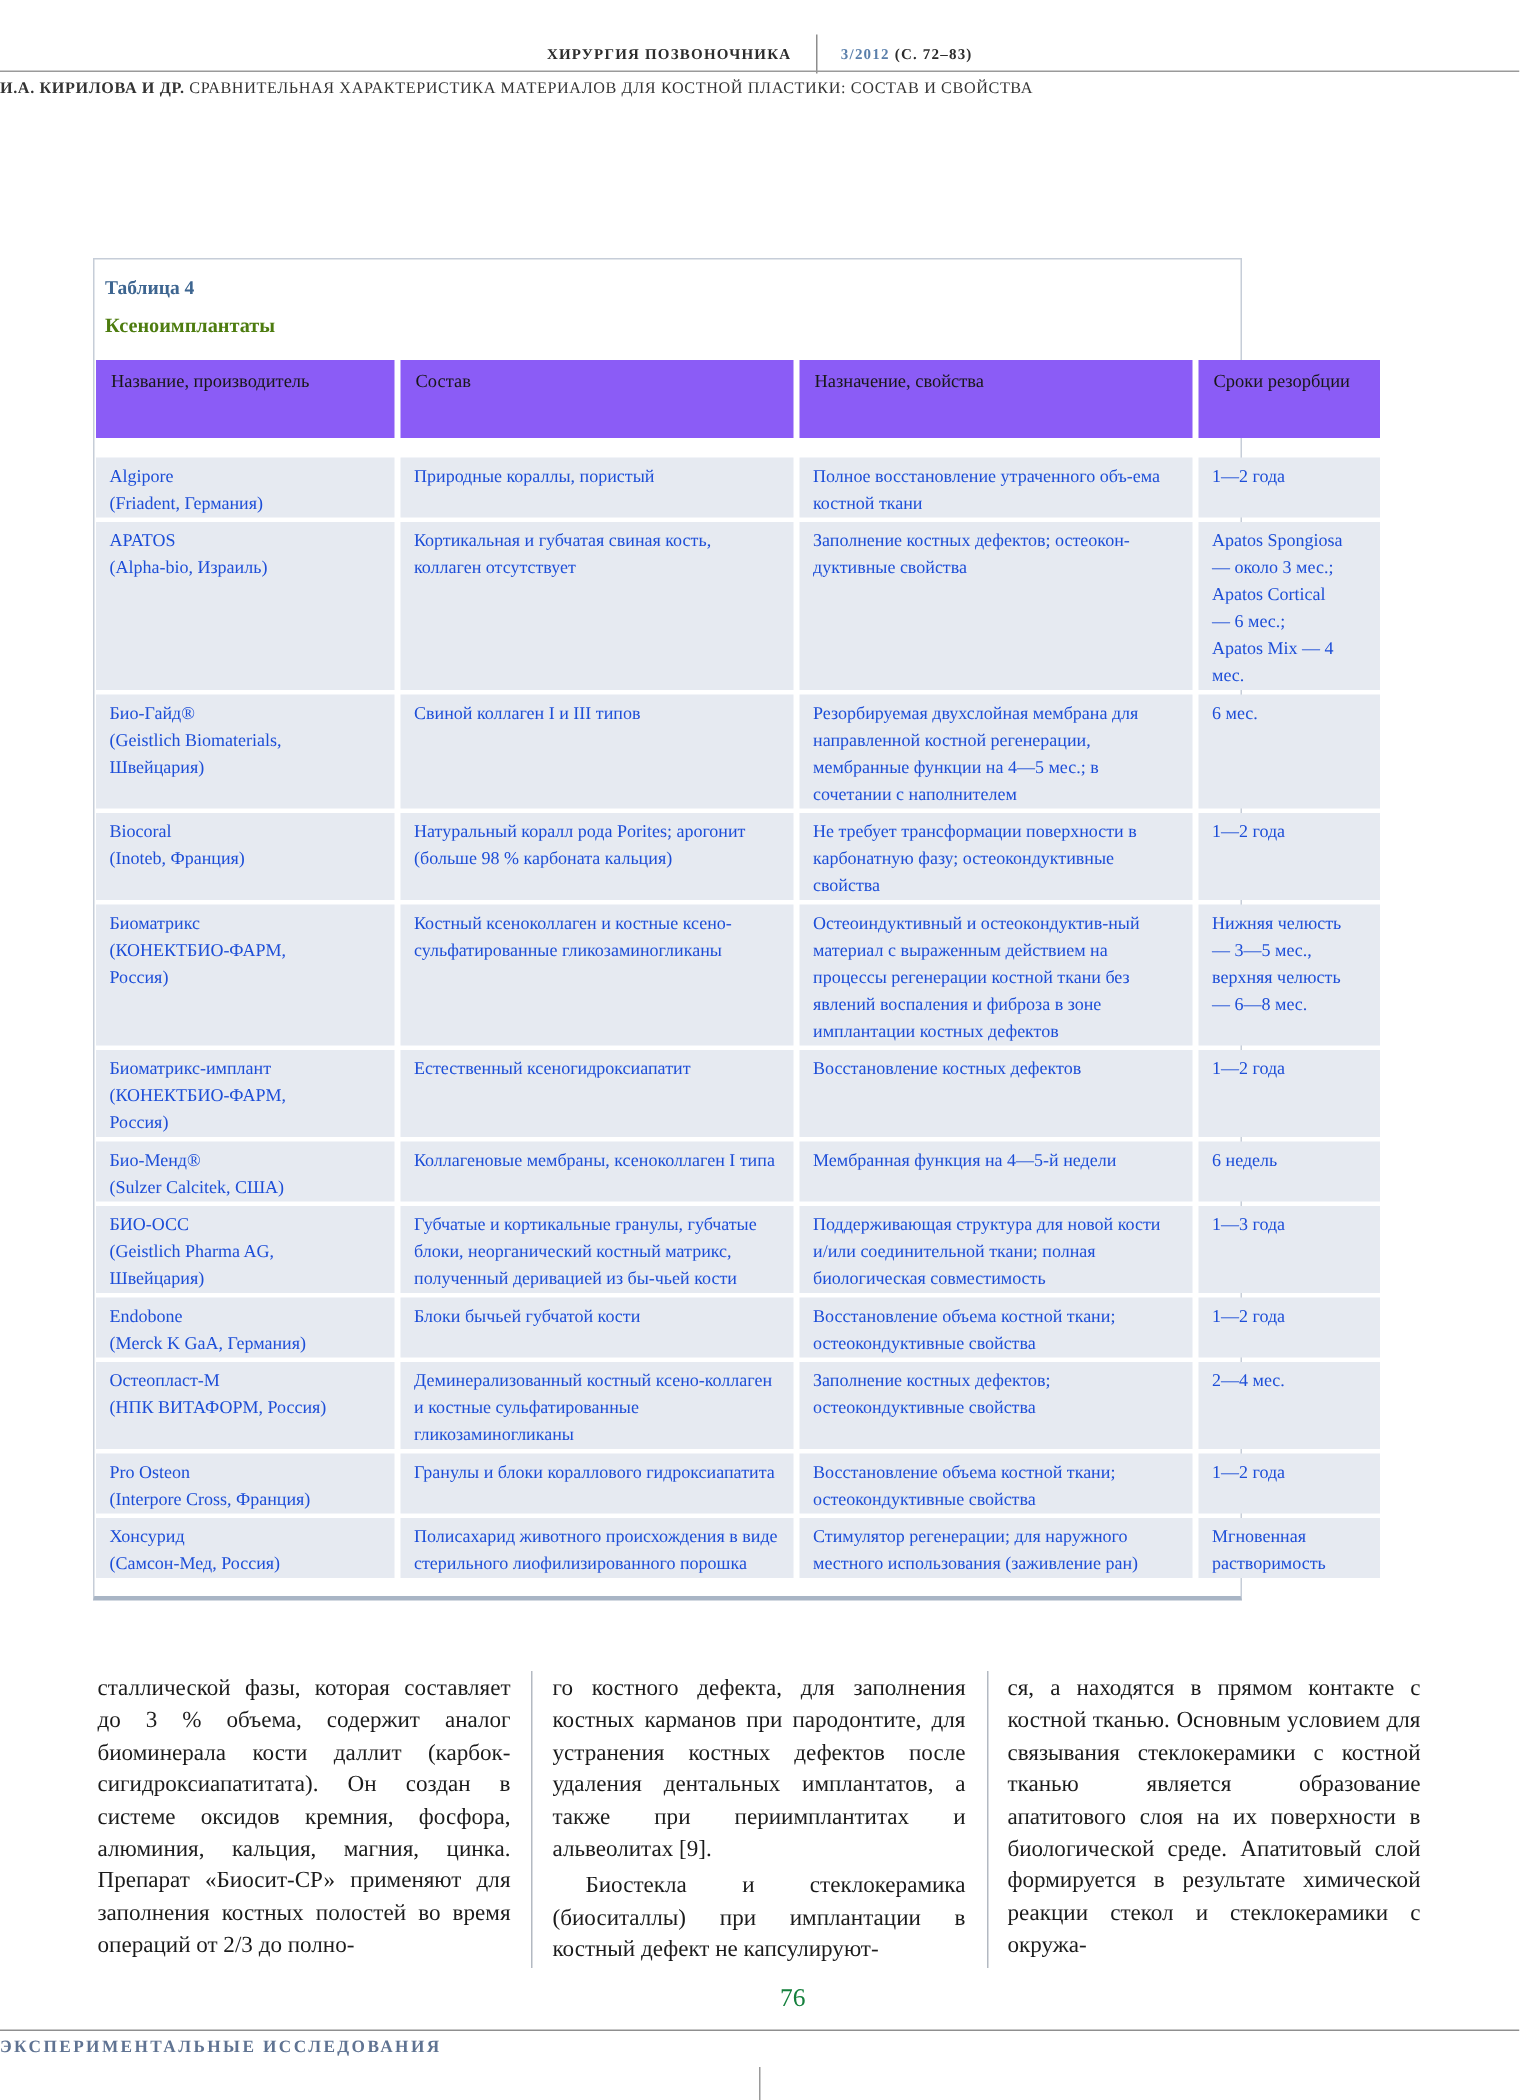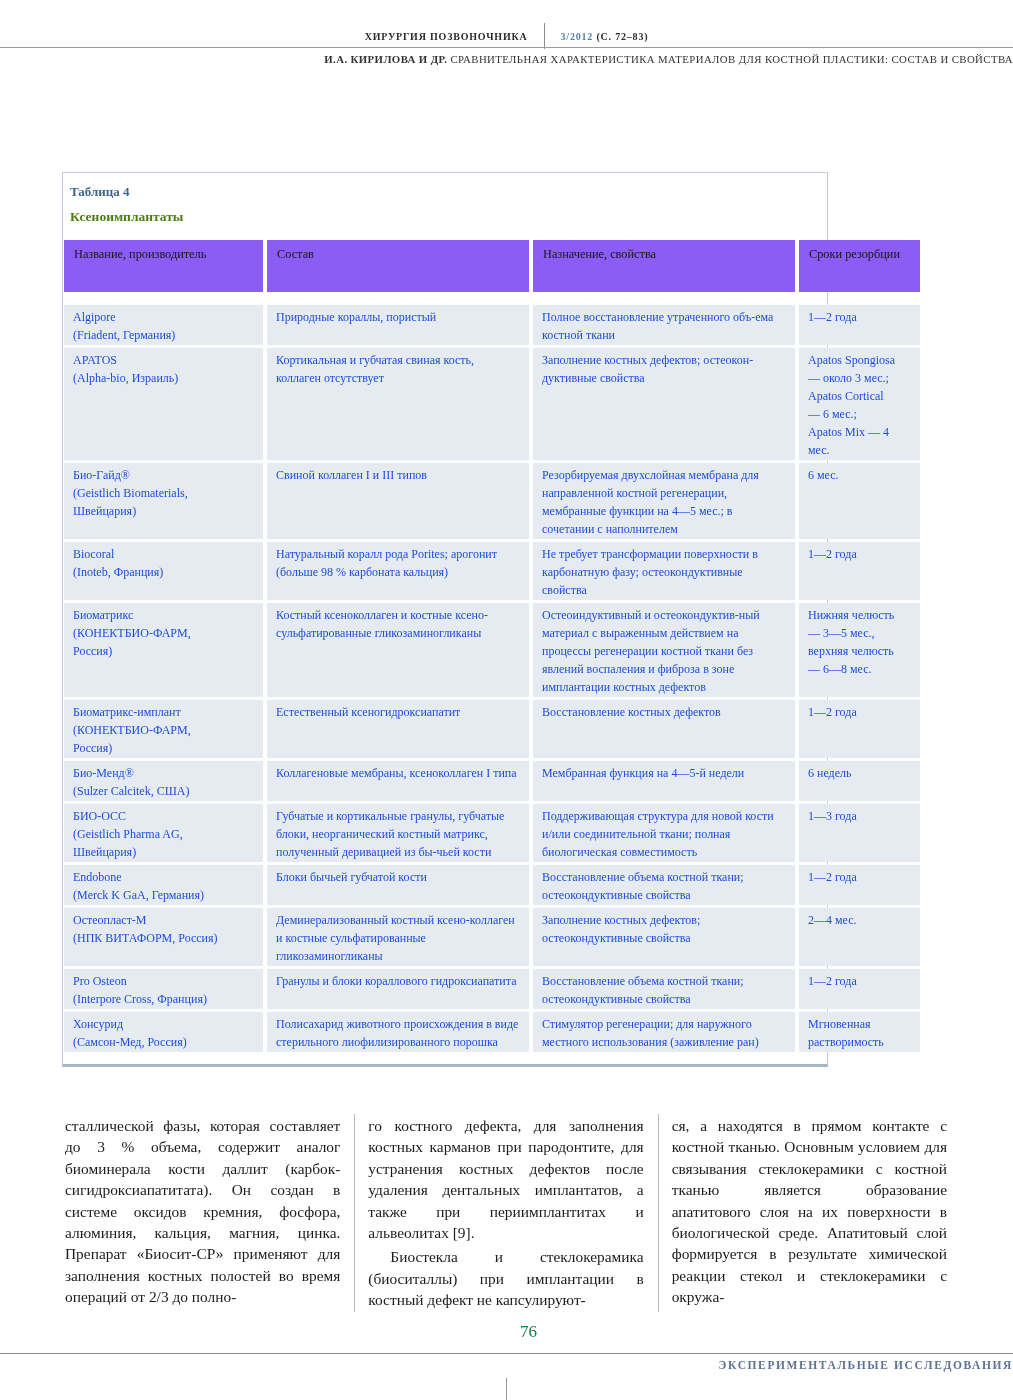--- a/index.html
+++ b/index.html
@@ -11,21 +11,21 @@
   
   .masthead{
     position:absolute;top:23px;left:0;width:100%;
     display:flex;justify-content:center;align-items:center;
     font-size:10px;font-weight:bold;letter-spacing:.8px;color:#2c2c2c;
   }
   .masthead .vdiv{width:1px;height:26px;background:#8d8d8d;margin:0 16px;}
   .issue{color:#5a7fab;}
   .top-rule{position:absolute;top:47px;left:0;width:100%;height:1px;background:#9a9a9a;}
   .authors{
-    position:absolute;top:53px;left:0;width:100%;text-align:right;
+    position:absolute;top:53px;left:0;width:100%;text-align:left;
     font-size:10.8px;letter-spacing:.4px;color:#333;
   }
   .authors .names{font-weight:bold;}
   
   .table-block{
     position:absolute;left:62px;top:172px;width:766px;box-sizing:border-box;
     border:1px solid #c6cdd8;border-bottom:3px solid #a9b5c5;
     padding:9px 1px 12px 1px;background:#fff;
   }
   .tbl-label{color:#3d6590;font-weight:bold;font-size:13px;margin:2px 0 9px 6px;}
@@ -48,21 +48,21 @@
     display:flex;align-items:stretch;
   }
   .col{width:284px;font-size:15.4px;line-height:21.4px;text-align:justify;}
   .col p{margin:3px;}
   .col p.indent{text-indent:22px;}
   .vsep{width:1px;background:#b3b9c2;margin:2px 10px 2px 11px;}
   
   .pagenum{position:absolute;top:1322px;left:0;width:100%;text-align:center;font-size:17px;color:#15803d;padding-left:22px;}
   .bottom-rule{position:absolute;top:1353px;left:0;width:100%;height:1px;background:#8f8f8f;}
   .section-name{
-    position:absolute;top:1359px;left:0;width:100%;text-align:right;
+    position:absolute;top:1359px;left:0;width:100%;text-align:left;
     color:#5f7392;font-size:11.5px;font-weight:bold;letter-spacing:1.6px;
   }
   .bottom-tick{position:absolute;top:1378px;left:506px;width:1px;height:22px;background:#9a9a9a;}
 </style>
 </head>
 <body>
 
 <div class="masthead">
   <span>ХИРУРГИЯ ПОЗВОНОЧНИКА</span>
   <span class="vdiv"></span>

